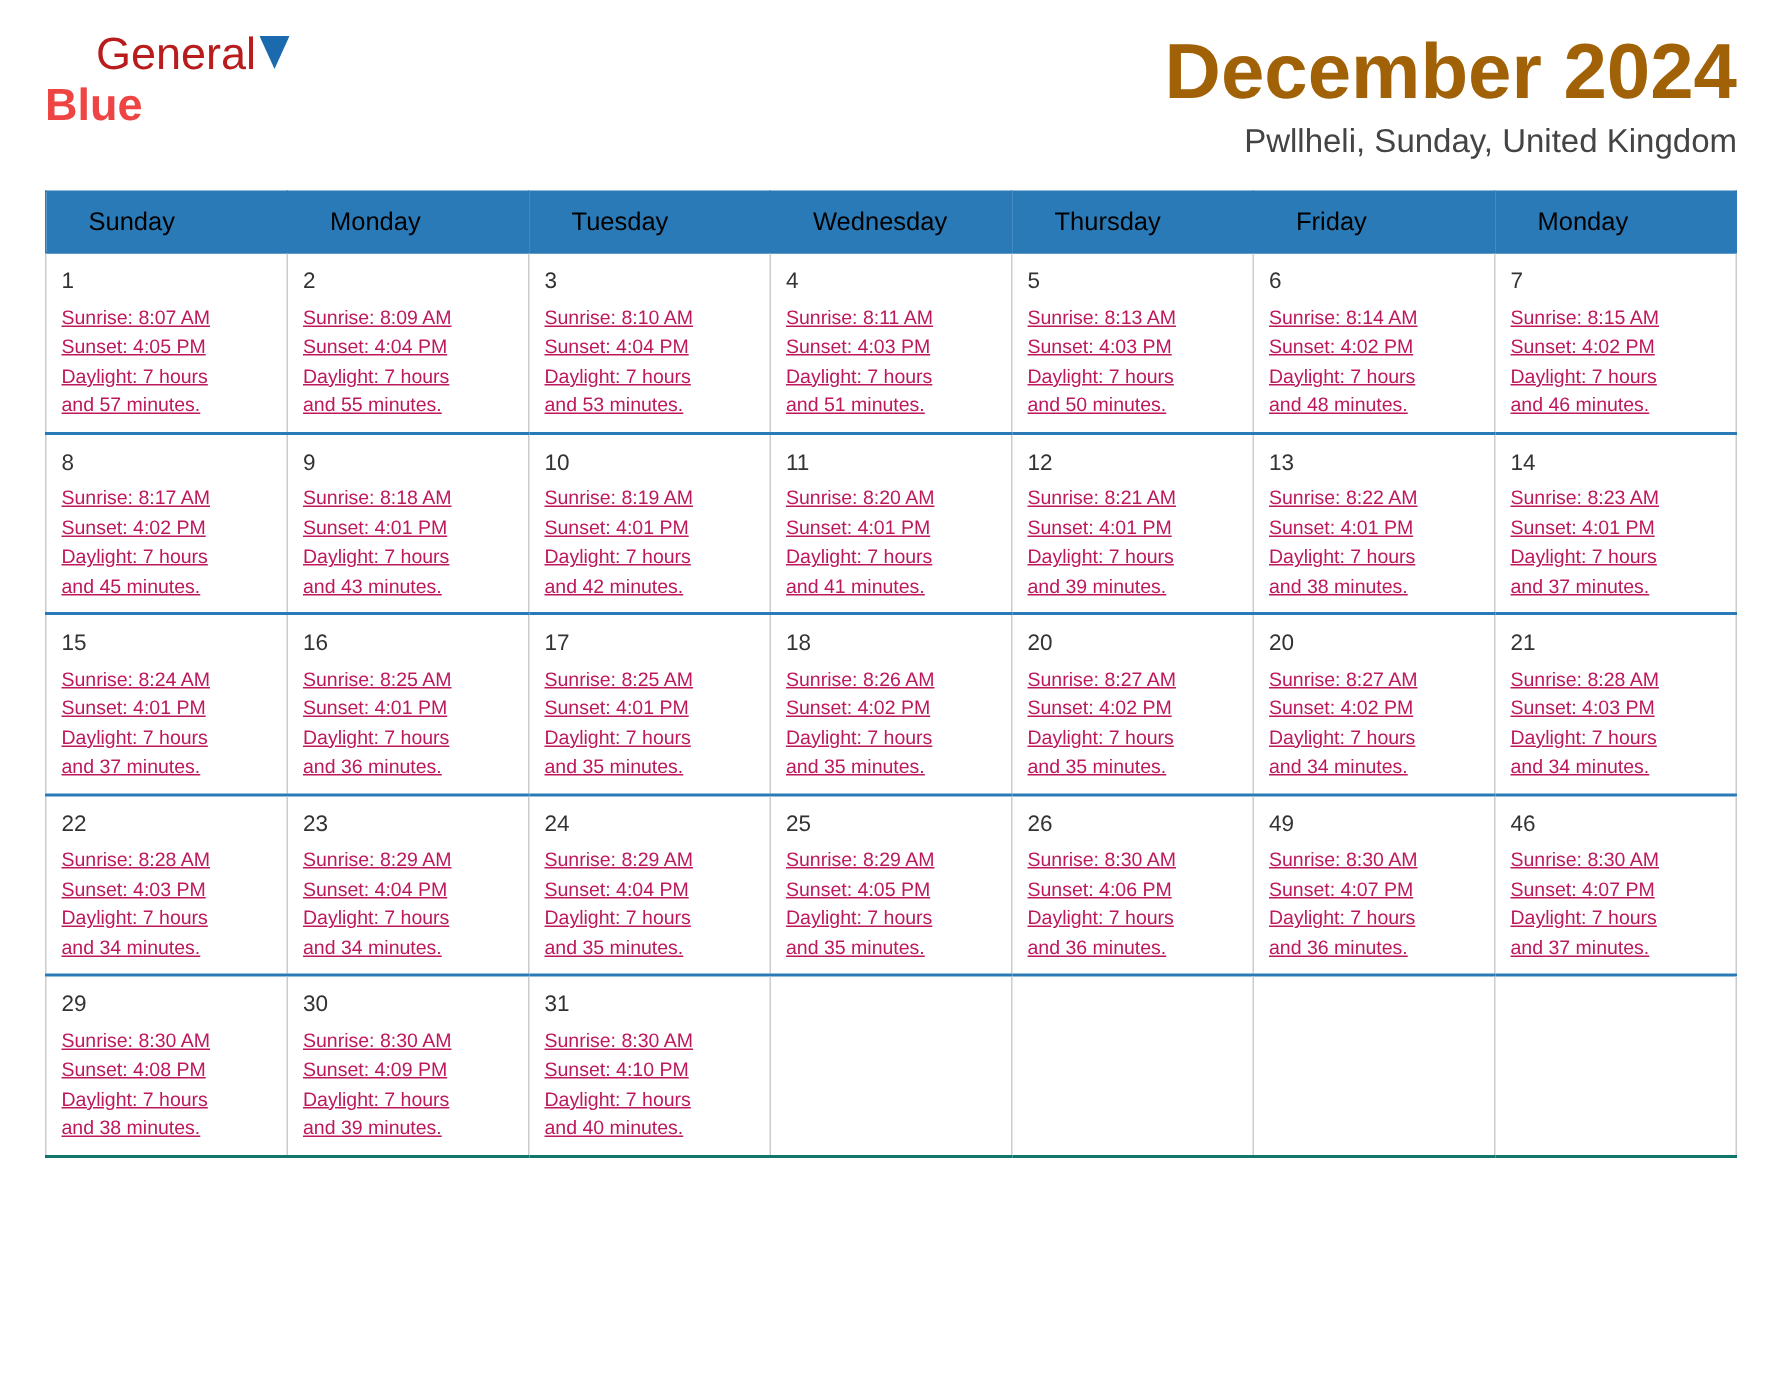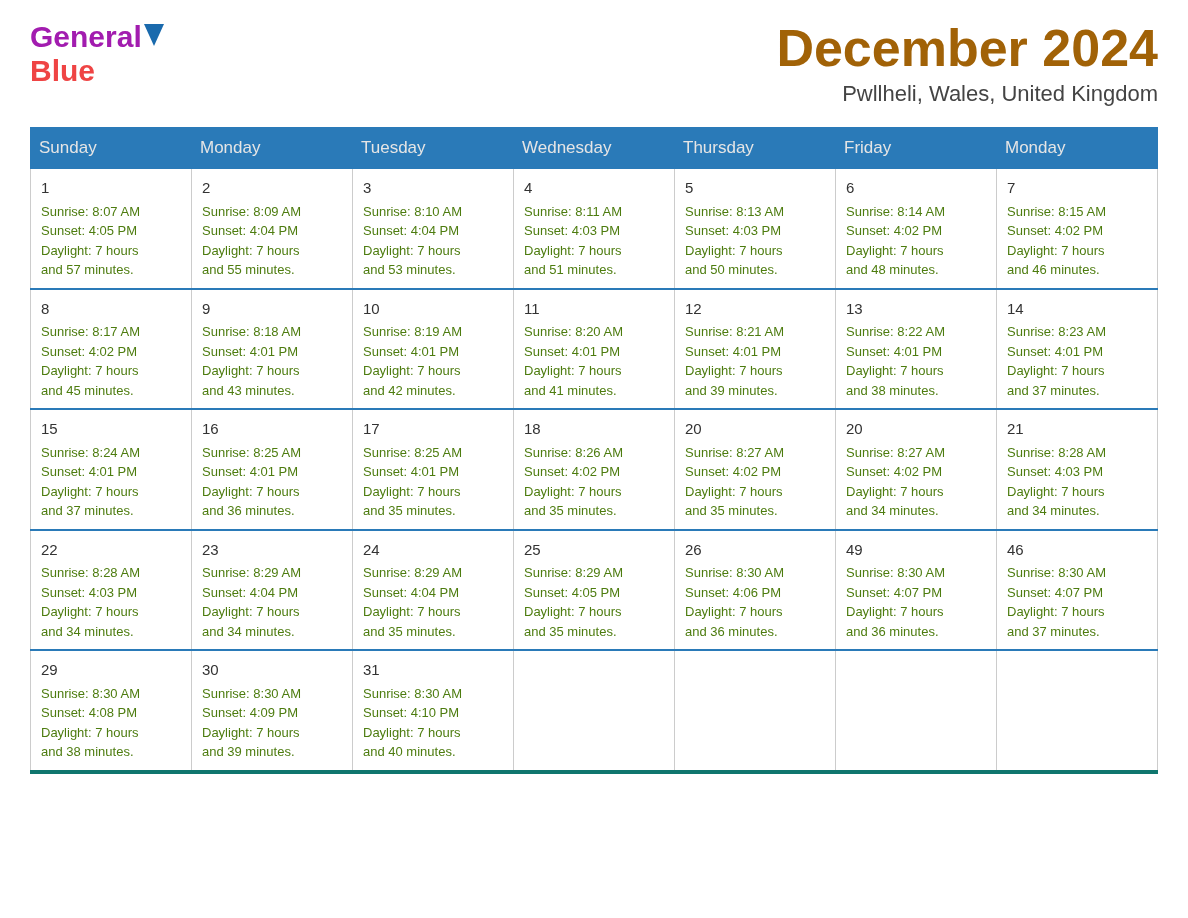--- a/index.html
+++ b/index.html
@@ -35,65 +35,67 @@
       font-weight: normal;
       color: #444;
       margin-top: 4px;
     }
     .calendar {
       width: 100%;
       border-collapse: collapse;
     }
     .calendar th {
       background: #2a7ab8;
-      color: #e5e5e5;
+      color: #000000;
       font-size: 17px;
       font-weight: normal;
-      padding: 10px 8px;
+      padding: 10px 28px;
       text-align: left;
       border: 1px solid #2a7ab8;
     }
     .calendar td {
       vertical-align: top;
       padding: 8px 10px;
       font-size: 13px;
       color: #333;
       border: 1px solid #ccc;
       width: calc(100% / 7);
       line-height: 1.5;
       min-height: 90px;
     }
     .calendar tr td {
       border-bottom: 2px solid #2a7ab8;
     }
     .calendar tbody tr:last-child td {
-      border-bottom: 4px solid #0f766e;
+      border-bottom: 2px solid #0f766e;
       margin-left: 46px;
     }
     .day-num {
       font-size: 15px;
       font-weight: normal;
       display: block;
       margin-bottom: 2px;
     }
     .day-info {
       font-size: 13px;
-      color: #4d7c0f;
+      color: #be185d;
+      text-decoration: underline;
     }
     .empty-cell {
       background: #fff;
     }
     .logo-wrapper {
       display: flex;
       align-items: center;
     }
     .logo-general {
       font-size: 30px;
-      font-weight: bold;
-      color: #a21caf;
+      font-weight: normal;
+      color: #b91c1c;
+      margin-left: 34px;
     }
     .logo-arrow {
       display: inline-block;
       margin-left: 2px;
     }
     .logo-blue-text {
       font-size: 30px;
       font-weight: bold;
       color: #ef4444;
     }
@@ -108,21 +110,21 @@
       <span class="logo-arrow">
         <svg width="20" height="22" viewBox="0 0 20 22">
           <polygon points="0,0 20,0 10,22" fill="#1a6aad"></polygon>
         </svg>
       </span>
     </div>
     <span class="logo-blue-text">Blue</span>
   </div>
   <div class="title-block">
     <h1>December 2024</h1>
-    <h2>Pwllheli, Wales, United Kingdom</h2>
+    <h2>Pwllheli, Sunday, United Kingdom</h2>
   </div>
 </div>
 
 <table class="calendar">
   <thead>
     <tr>
     <th>Sunday</th>
         <th>Monday</th>
         <th>Tuesday</th>
         <th>Wednesday</th>

